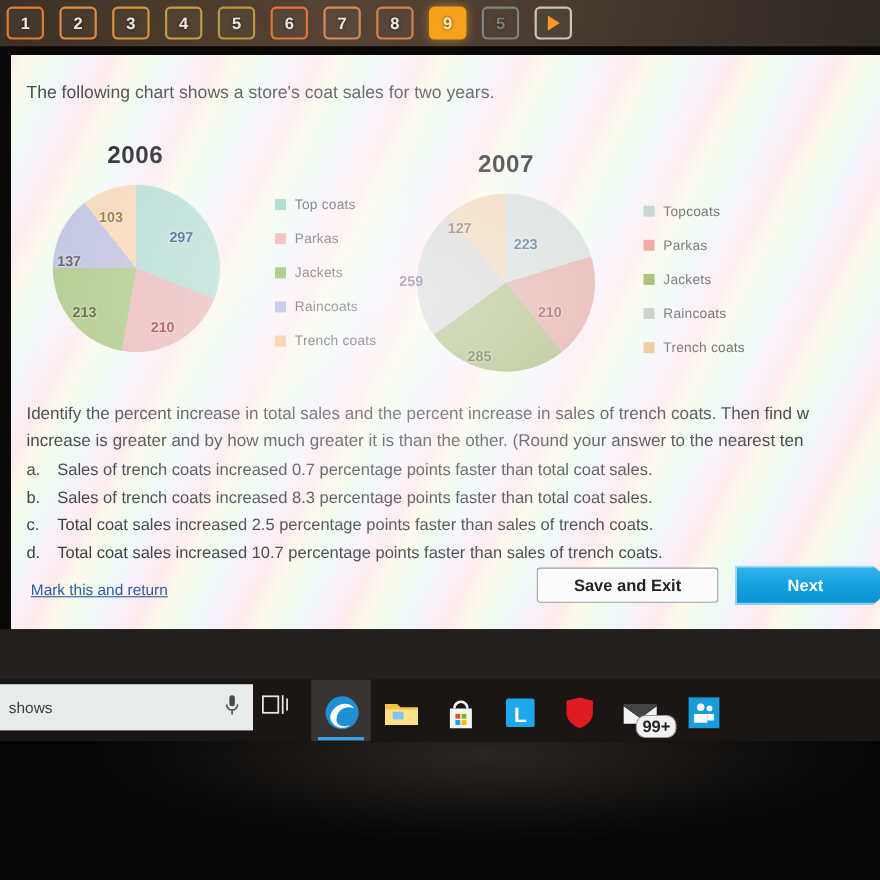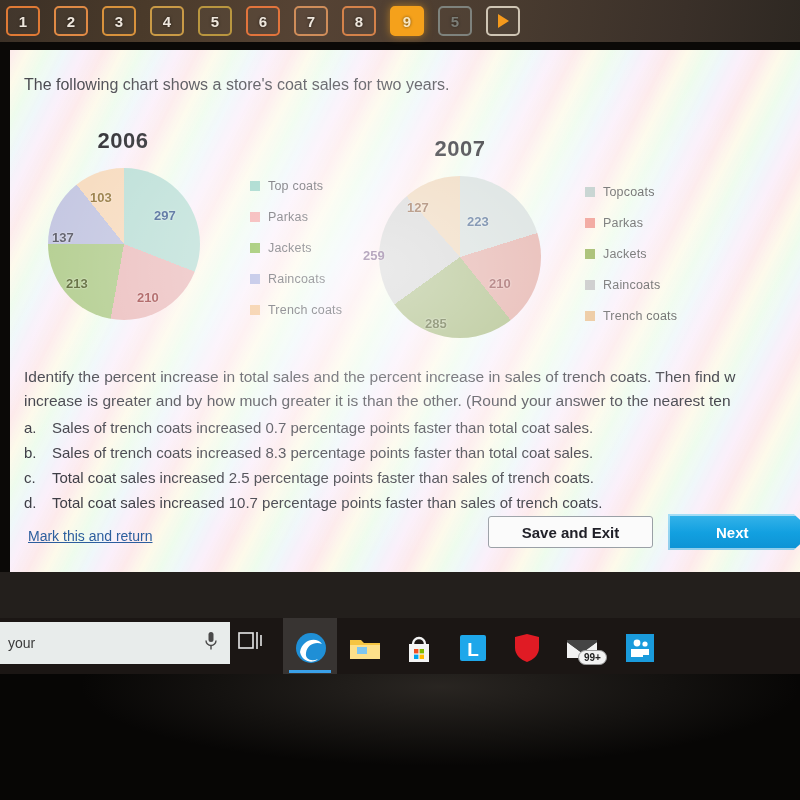--- a/index.html
+++ b/index.html
@@ -166,21 +166,21 @@
   #taskview { position:absolute; left:238px; top:630px; }
   .tb-icon { position:absolute; top:628px; width:40px; height:40px; }
   #edge-tile {
     position:absolute; left:283px; top:618px; width:54px; height:56px;
     background:rgba(255,255,255,.13);
   }
   #edge-underline{ position:absolute;left:289px;top:670px;width:42px;height:3px;background:#3aa0e8;}
 
   .badge99 {
     position:absolute; left:578px; top:650px;
-    background:#f2f2f2; color:#222; font-size:10px; font-weight:bold;
+    background:#f2f2f2; color:#222; font-size:15px; font-weight:bold;
     border-radius:9px; padding:1px 5px; border:1px solid #9a9a9a;
   }
 
   
   #bottom-bezel { position:absolute; left:0; top:674px; width:800px; height:126px; background:#070605; }
   #bezel-glow { position:absolute; left:0; top:674px; width:800px; height:126px;
     background: radial-gradient(ellipse 500px 110px at 55% 10%, rgba(120,110,100,.30), rgba(0,0,0,0) 72%); }
 </style>
 </head>
 <body>
@@ -331,21 +331,21 @@
     </div>
 
    </div>
   </div>
 
   <div id="dark-band"></div>
 
   <div id="taskbar"></div>
 
   <div id="search-box">
-    <span id="search-text">your</span>
+    <span id="search-text">shows</span>
     <span id="mic-icon">
       <svg width="14" height="22" viewBox="0 0 14 22">
         <rect x="4.5" y="1" width="5" height="10" rx="2.5" fill="#4a4a4a"></rect>
         <path d="M2 9.5 a5 5 0 0 0 10 0" stroke="#4a4a4a" stroke-width="1.4" fill="none"></path>
         <line x1="7" y1="15" x2="7" y2="18.5" stroke="#4a4a4a" stroke-width="1.4"></line>
       </svg>
     </span>
   </div>
 
   <span id="taskview">

